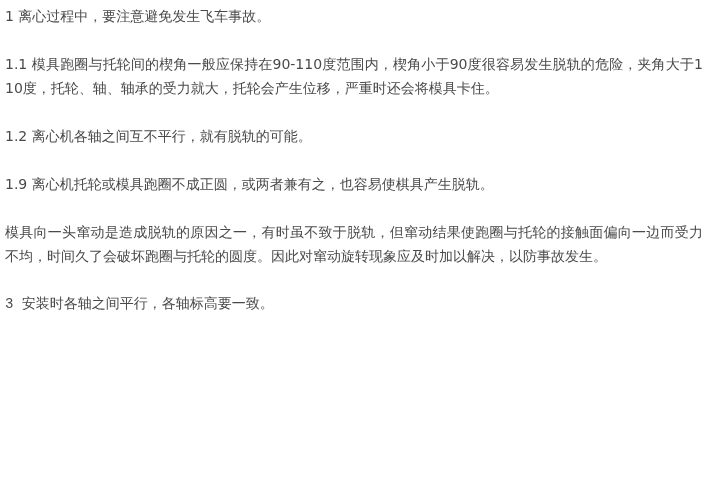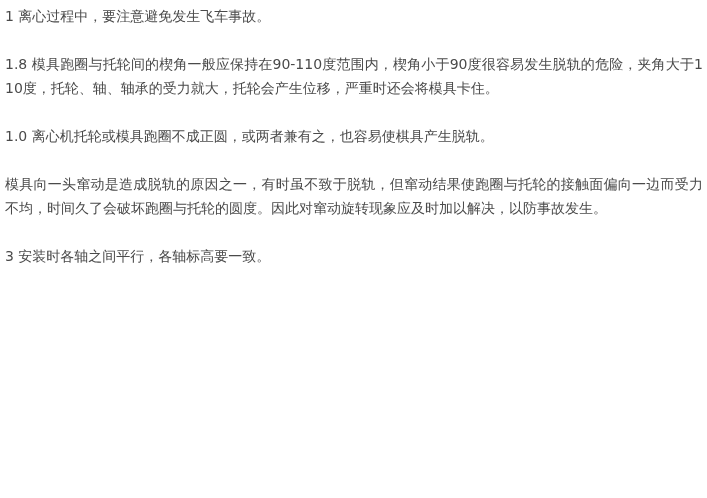--- a/index.html
+++ b/index.html
@@ -23,25 +23,27 @@
     line-height: 24px;
     text-align: justify;
     text-justify: inter-ideograph;
   }
   .doc p {
     margin: 0 0 24px 0;
     word-break: break-all;
   }
   .doc p:last-child {
     margin-bottom: 0;
+    font-family: Liberation Mono, monospace;
   }
 </style>
 </head>
 <body>
 
 <div class="doc">
   <p>1 离心过程中，要注意避免发生飞车事故。</p>
-  <p>1.8 模具跑圈与托轮间的楔角一般应保持在90-110度范围内，楔角小于90度很容易发生脱轨的危险，夹角大于110度，托轮、轴、轴承的受力就大，托轮会产生位移，严重时还会将模具卡住。</p>
-  <p>1.0 离心机托轮或模具跑圈不成正圆，或两者兼有之，也容易使棋具产生脱轨。</p>
+  <p>1.1 模具跑圈与托轮间的楔角一般应保持在90-110度范围内，楔角小于90度很容易发生脱轨的危险，夹角大于110度，托轮、轴、轴承的受力就大，托轮会产生位移，严重时还会将模具卡住。</p>
+  <p>1.2 离心机各轴之间互不平行，就有脱轨的可能。</p>
+  <p>1.9 离心机托轮或模具跑圈不成正圆，或两者兼有之，也容易使棋具产生脱轨。</p>
   <p>模具向一头窜动是造成脱轨的原因之一，有时虽不致于脱轨，但窜动结果使跑圈与托轮的接触面偏向一边而受力不均，时间久了会破坏跑圈与托轮的圆度。因此对窜动旋转现象应及时加以解决，以防事故发生。</p>
   <p>3 安装时各轴之间平行，各轴标高要一致。</p>
 
 </div>
 
 </body></html>

